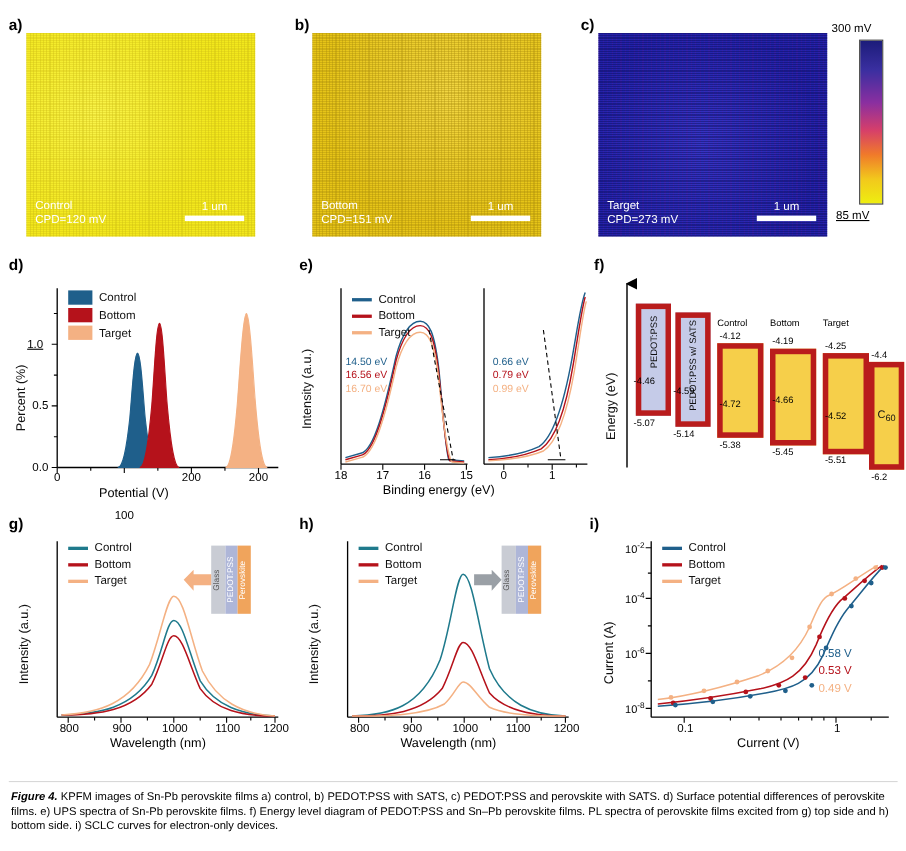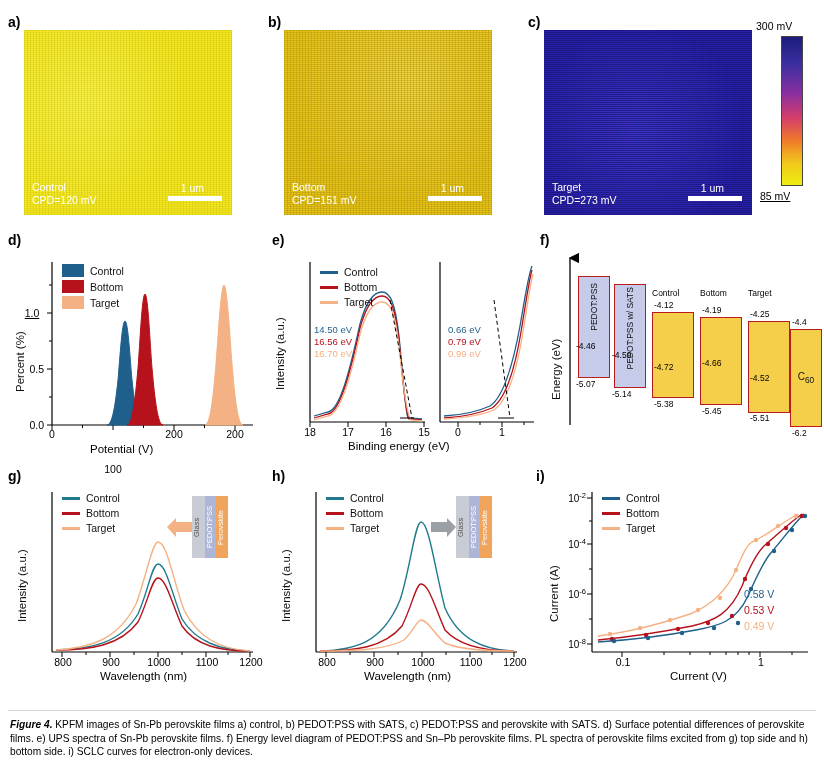--- a/index.html
+++ b/index.html
@@ -14,21 +14,21 @@
   }
   .figure { position:absolute; left:0; top:0; width:824px; height:712px; }
   .panel { position:absolute; }
   .panel-label { position:absolute; font-size:14px; font-weight:700; color:#000; }
 
   
   .kpfm { width:208px; height:185px; position:absolute; }
   .kpfm .img { position:absolute; inset:0; }
   .kpfm .cap { position:absolute; left:8px; bottom:8px; color:#fff; font-size:10.5px; line-height:13px; font-weight:400;}
   .kpfm .scalebar { position:absolute; right:10px; bottom:14px; width:54px; height:5px; background:#fff; }
-  .kpfm .scaletext { position:absolute; right:28px; bottom:21px; color:#fff; font-size:10.5px; width:54px; text-align:right;}
+  .kpfm .scaletext { position:absolute; right:10px; bottom:21px; color:#fff; font-size:10.5px; width:54px; text-align:center;}
 
   .noise-yellow {
     background-color:#f2e81c;
     background-image:
       repeating-linear-gradient(0deg, rgba(210,190,20,.35) 0 1px, rgba(255,255,0,0) 1px 2px),
       repeating-linear-gradient(90deg, rgba(190,175,15,.30) 0 1px, rgba(255,255,0,0) 1px 3px),
       radial-gradient(circle at 30% 40%, rgba(255,255,120,.5), rgba(0,0,0,0) 60%);
   }
   .noise-gold {
     background-color:#e6c417;
@@ -58,21 +58,21 @@
   .legend .sw { width:18px; height:3px; margin-right:6px; }
   .legend .box { width:22px; height:13px; margin-right:6px; }
 
   
   .caption { position:absolute; left:10px; top:718px; width:804px;
              font-size:10.2px; line-height:13.6px; color:#000; }
   .caption .lead { font-weight:700; font-style:italic; }
   .divider { position:absolute; left:8px; top:710px; width:808px; height:1px; background:#d8d8d8;}
 
   
-  .elevel { position:absolute; border:1px solid #b91c1c; font-size:8.5px; text-align:center; }
+  .elevel { position:absolute; border:5px solid #b91c1c; font-size:8.5px; text-align:center; }
   .elabel { position:absolute; font-size:8.5px; color:#000; white-space:nowrap;}
   .vtext { writing-mode:vertical-rl; transform:rotate(180deg); font-size:8.5px; }
 
   .inset-stack { position:absolute; }
   .inset-stack .lay { position:absolute; font-size:7.5px; color:#fff; writing-mode:vertical-rl; transform:rotate(180deg); text-align:center;}
 </style>
 </head>
 <body>
 
 <div class="figure">

